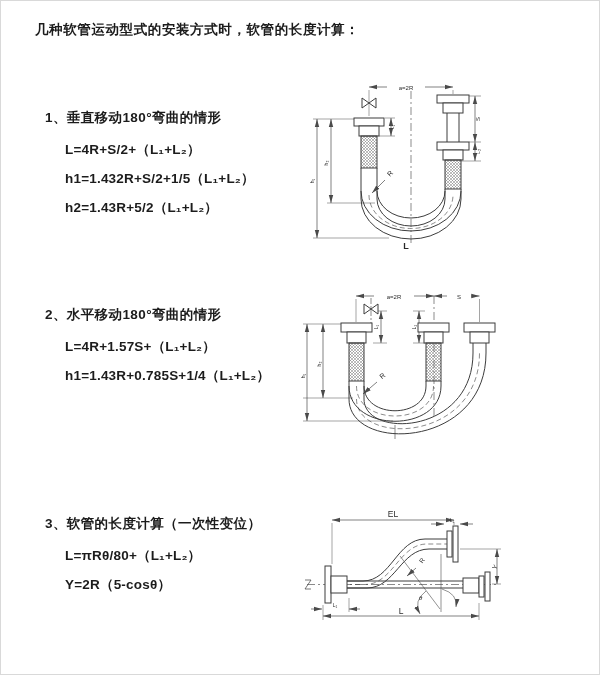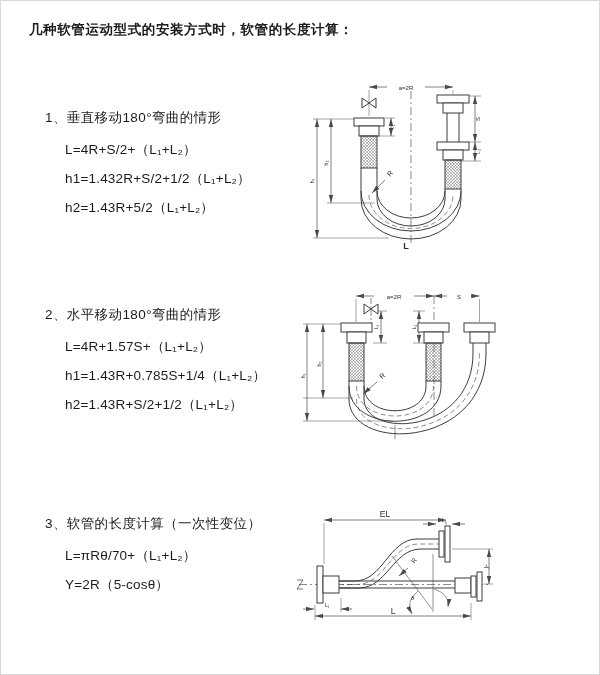--- a/index.html
+++ b/index.html
@@ -3,34 +3,34 @@
 <meta charset="utf-8">
 <style>
   html,body { margin:0; padding:0; background:#ffffff; }
   body {
     width:600px; height:675px; position:relative; overflow:hidden;
     font-family:"Liberation Sans","DejaVu Sans",sans-serif;
     color:#1c1c1c;
   }
   .page { position:absolute; inset:0; background:#fff; border:1px solid #d9d9d9; box-sizing:border-box; }
   .doc-title {
-    position:absolute; left:28px; top:20px;
+    position:absolute; left:34px; top:20px;
     font-size:13.5px; font-weight:700; letter-spacing:0.6px;
   }
   .section { position:absolute; left:44px; }
   #section-1 { top:108px; }
   #section-2 { top:305px; }
   #section-3 { top:514px; }
-  .sec-heading { font-size:13.5px; font-weight:400; letter-spacing:0.4px; white-space:nowrap; }
+  .sec-heading { font-size:13.5px; font-weight:700; letter-spacing:0.4px; white-space:nowrap; }
   .formulas { margin:8px 0 0 20px; }
-  .formula { font-size:13.5px; font-weight:400; line-height:29px; white-space:nowrap; letter-spacing:0.2px; }
+  .formula { font-size:13.5px; font-weight:700; line-height:29px; white-space:nowrap; letter-spacing:0.2px; }
   .diagram { position:absolute; }
   #diagram-1 { left:300px; top:70px; }
   #diagram-2 { left:300px; top:280px; }
-  #diagram-3 { left:292px; top:505px; }
+  #diagram-3 { left:300px; top:505px; }
   svg { display:block; }
   svg text { font-family:"Liberation Sans","DejaVu Sans",sans-serif; fill:#2b2b2b; }
   .dimtxt { font-size:6px; }
   .dimtxt-sm { font-size:5px; }
   .biglbl { font-size:9px; font-weight:700; }
 </style>
 </head>
 <body>
 
 <div class="page">
@@ -45,21 +45,21 @@
       </pattern>
     </defs>
   </svg>
 
   <div class="doc-title">几种软管运动型式的安装方式时，软管的长度计算：</div>
 
   <div class="section" id="section-1">
     <div class="sec-heading"><span>1、</span><span>垂直移动180°弯曲的情形</span></div>
     <div class="formulas">
       <div class="formula">L=4R+S/2+（L₁+L₂）</div>
-      <div class="formula">h1=1.432R+S/2+1/2（L₁+L₂）</div>
+      <div class="formula">h1=1.432R+S/2+1/5（L₁+L₂）</div>
       <div class="formula">h2=1.43R+5/2（L₁+L₂）</div>
     </div>
   </div>
 
   <div class="diagram" id="diagram-1">
   <svg width="280" height="190" viewBox="0 0 280 190">
 
     <g stroke="#4a4a4a" stroke-width="0.7" fill="none">
       <line x1="68" y1="16" x2="86" y2="16" marker-start="url(#ar)"></line>
       <line x1="124" y1="16" x2="152" y2="16" marker-end="url(#ar)"></line>
@@ -127,21 +127,20 @@
       <text class="biglbl" x="105" y="178" text-anchor="middle">L</text>
     </g>
   </svg>
   </div>
 
   <div class="section" id="section-2">
     <div class="sec-heading"><span>2、</span><span>水平移动180°弯曲的情形</span></div>
     <div class="formulas">
       <div class="formula">L=4R+1.57S+（L₁+L₂）</div>
       <div class="formula">h1=1.43R+0.785S+1/4（L₁+L₂）</div>
-      <div class="formula">h2=1.43R+S/2+1/2（L₁+L₂）</div>
     </div>
   </div>
 
   <div class="diagram" id="diagram-2">
   <svg width="290" height="180" viewBox="0 0 290 180">
     <g stroke="#4a4a4a" stroke-width="0.7" fill="none">
       <line x1="55" y1="15" x2="73" y2="15" marker-start="url(#ar)"></line>
       <line x1="113" y1="15" x2="133" y2="15" marker-end="url(#ar)"></line>
       <line x1="133" y1="15" x2="146" y2="15" marker-start="url(#ar)"></line>
       <line x1="170" y1="15" x2="178.5" y2="15" marker-end="url(#ar)"></line>
@@ -205,21 +204,21 @@
       <text x="77" y="46" font-size="4.5" text-anchor="middle" transform="rotate(-90 77 46)">L₁</text>
       <text x="115" y="46" font-size="4.5" text-anchor="middle" transform="rotate(-90 115 46)">L₂</text>
       <text x="79" y="99" font-size="7" transform="rotate(-40 79 96)">R</text>
     </g>
   </svg>
   </div>
 
   <div class="section" id="section-3">
     <div class="sec-heading"><span>3、</span><span>软管的长度计算（一次性变位）</span></div>
     <div class="formulas">
-      <div class="formula">L=πRθ/70+（L₁+L₂）</div>
+      <div class="formula">L=πRθ/80+（L₁+L₂）</div>
       <div class="formula">Y=2R（5-cosθ）</div>
     </div>
   </div>
 
   <div class="diagram" id="diagram-3">
   <svg width="290" height="140" viewBox="0 0 290 140">
     <line x1="6" y1="78.5" x2="196" y2="78.5" stroke="#3d3d3d" stroke-dasharray="8 3 2 3" stroke-width="0.6"></line>
     <path d="M4,74 L10,74 L4,83 L10,83" stroke="#3d3d3d" stroke-width="0.7" fill="none"></path>
     <g stroke="#4a4a4a" stroke-width="0.7" fill="none">
       <line x1="31" y1="14" x2="153" y2="14" marker-start="url(#ar)" marker-end="url(#ar)"></line>

